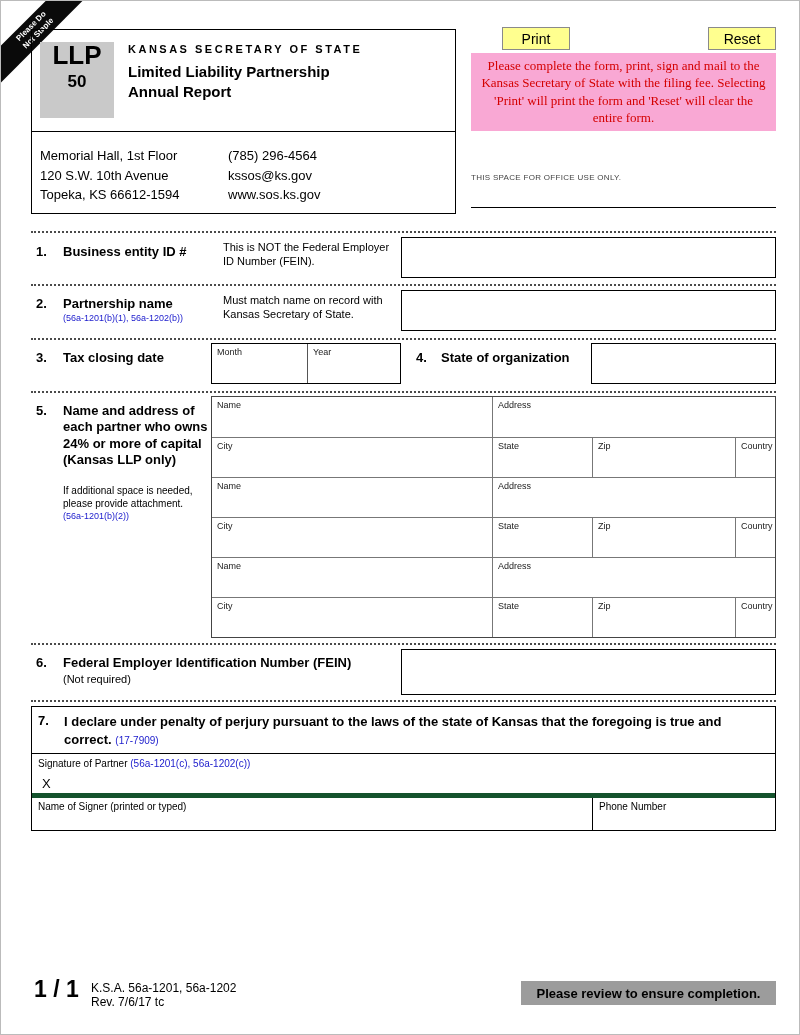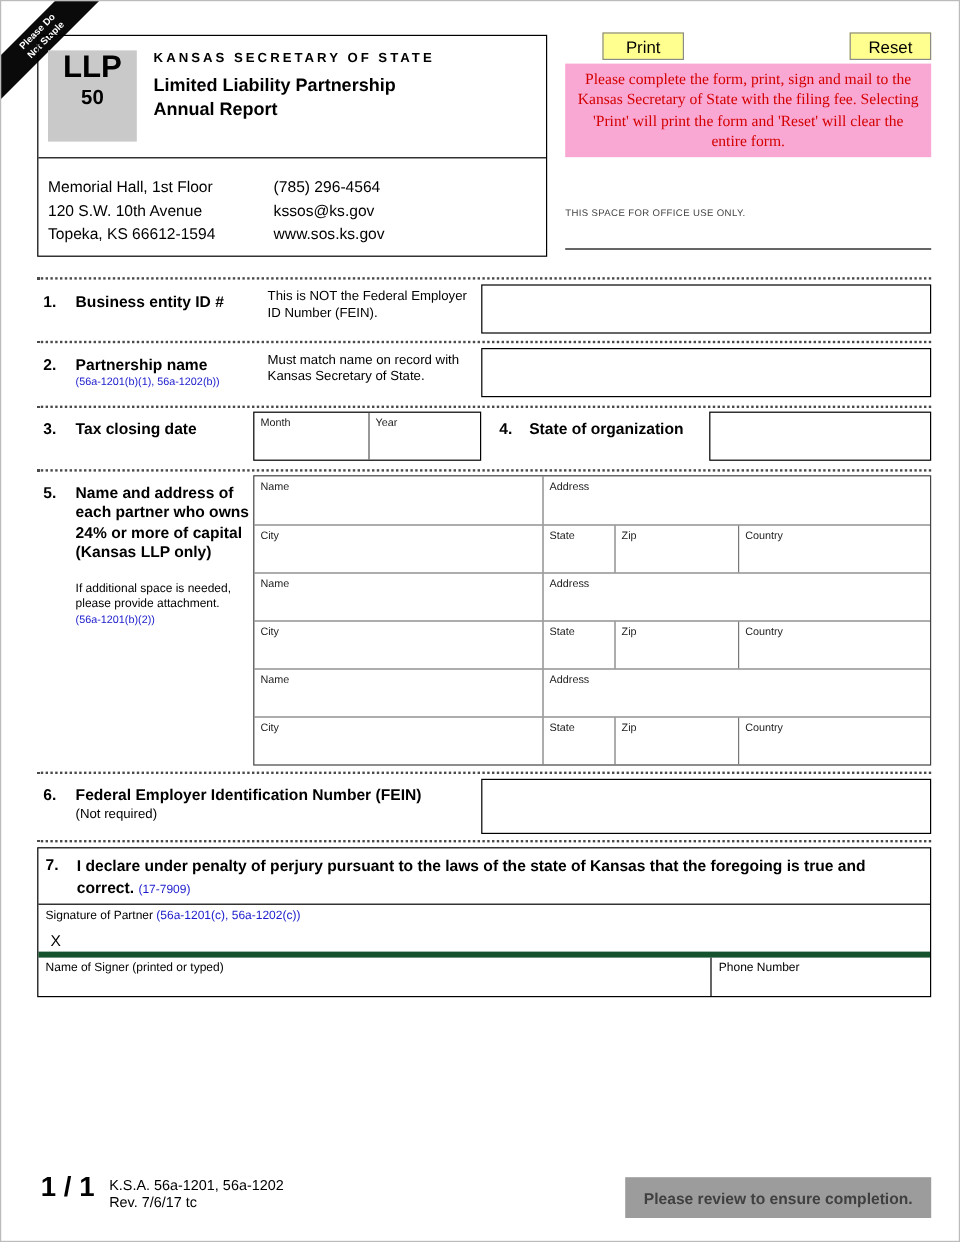--- a/index.html
+++ b/index.html
@@ -43,21 +43,21 @@
   .cite10 { color:#1a1acc; font-size:10px; font-weight:normal; }
   .inputbox { border:1px solid #000; background:#fff; }
 
   
   .datebox { left:210px; top:342px; width:190px; height:41px; border:1px solid #000; display:grid; grid-template-columns:95px 1fr; }
   .datecell { padding:3px 5px; font-size:9px; color:#222; }
   .datecell + .datecell { border-left:1px solid #555; }
 
   
   .ptable { left:210px; top:395px; width:565px; border:1px solid #444; }
-  .prow { display:grid; height:40px; border-top:1px solid #777; }
+  .prow { display:grid; height:40px; border-top:1px solid #777;gap:40px; }
   .prow:first-child { border-top:none; }
   .name-row { grid-template-columns:240px 1fr; }
   .city-row { grid-template-columns:240px 60px 103px 1fr; }
   .pcell { border-left:1px solid #777; font-size:9px; color:#222; padding:3px 5px; }
   .pcell:first-child { border-left:none; }
 
   
   .box7 { left:30px; top:705px; width:745px; height:125px; border:1px solid #000; }
   .decl-row { height:47px; border-bottom:1px solid #000; display:flex; padding:6px 10px 0 6px; }
   .decl-row .num { width:26px; }
@@ -66,21 +66,21 @@
   .sig-label { font-size:10px; }
   .xmark { font-size:13px; padding-left:4px; }
   .bottom-row { height:32px; display:grid; grid-template-columns:560px 1fr; }
   .brcell { padding:3px 6px; font-size:10px; }
   .brcell + .brcell { border-left:1px solid #000; }
 
   
   .pagecount { left:33px; top:975px; font-size:23px; font-weight:bold; }
   .statute { left:90px; top:980px; font-size:12px; }
   .revision { left:90px; top:994px; font-size:12px; }
-  .review-box { left:520px; top:980px; width:255px; height:34px; background:#9c9c9c; display:flex; align-items:center; justify-content:center; font-size:13px; font-weight:bold; color:#404040; }
+  .review-box { left:520px; top:980px; width:255px; height:24px; background:#9c9c9c; display:flex; align-items:center; justify-content:center; font-size:13px; font-weight:bold; color:#000000; }
 </style>
 </head>
 <body>
 
 <div class="page">
 
   <div class="abs ribbon">
     <span>Please Do Not Staple</span>
   </div>
 

